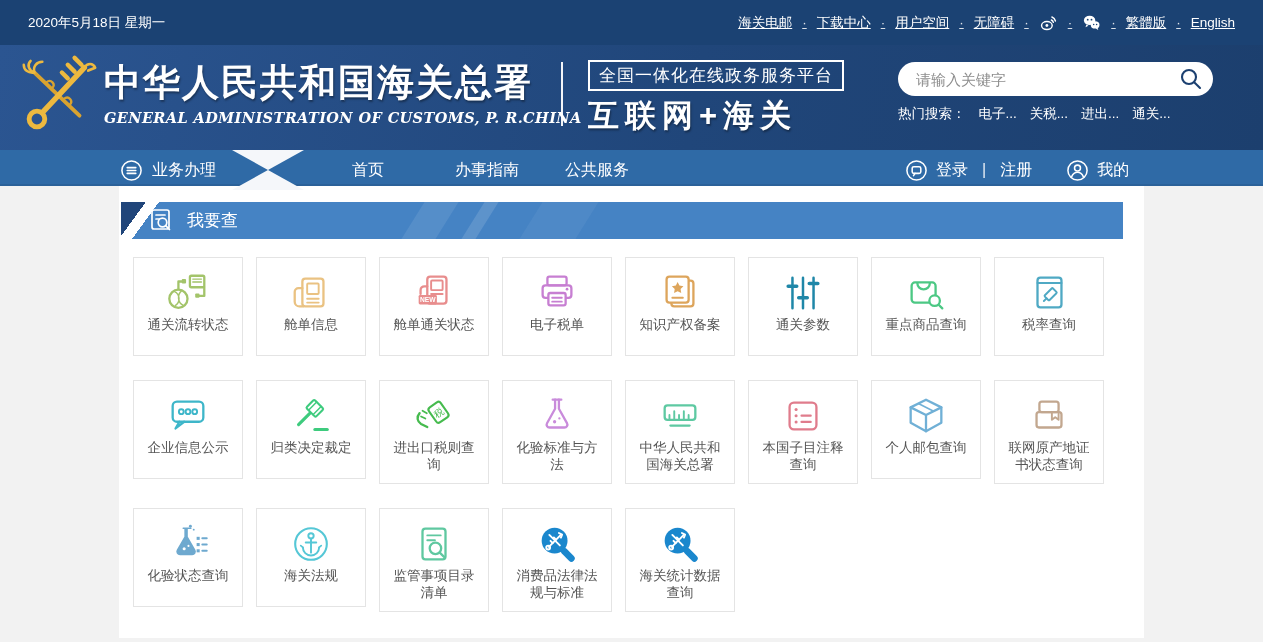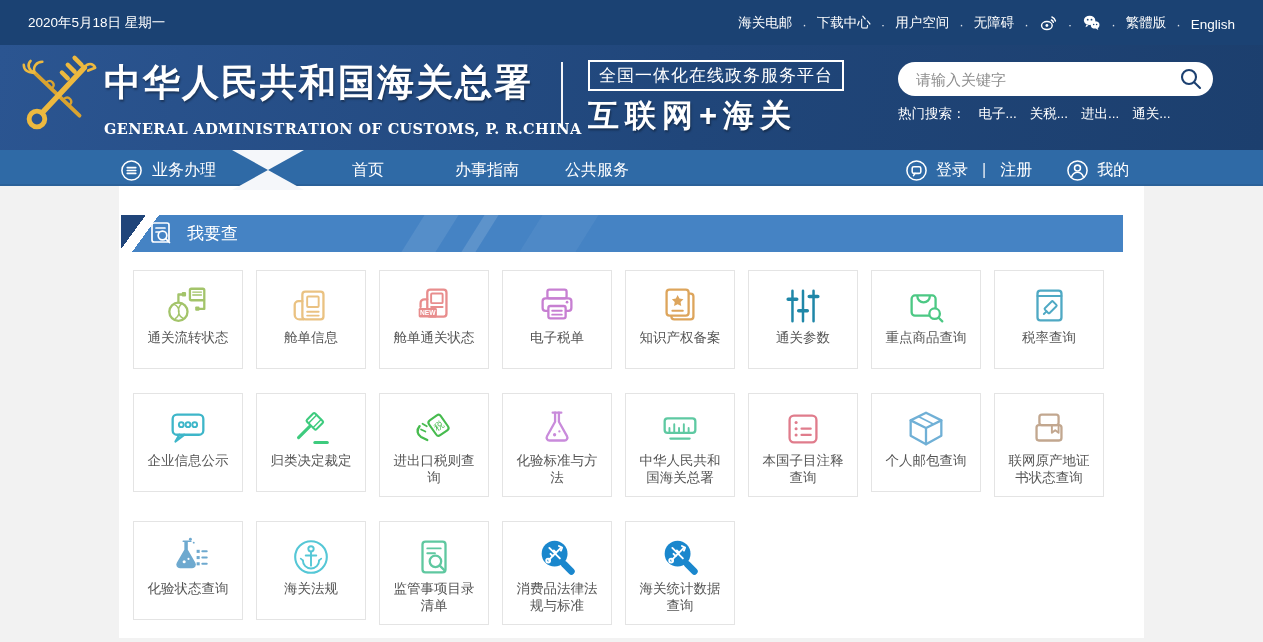--- a/index.html
+++ b/index.html
@@ -2,35 +2,35 @@
 <html><head>
 <meta charset="utf-8">
 <style>
   * { margin:0; padding:0; box-sizing:border-box; }
   html,body { width:1263px; height:642px; overflow:hidden; }
   body { background:#f2f2f2; font-family:"Liberation Sans", sans-serif; }
 
   
   .topbar { height:45px; background:#1b4273; color:#fff; display:flex;
             justify-content:space-between; align-items:center; padding:0 28px; font-size:13.5px; }
-  .topbar-right { display:flex; align-items:flex-end; }
+  .topbar-right { display:flex; align-items:center;text-decoration:underline; }
   .topbar-right a { color:#fff; text-decoration:none; cursor:pointer; }
   .sep-dot { margin:0 10px; opacity:.85; }
   .mini-icon { width:19px; height:19px; display:inline-block; vertical-align:middle; cursor:pointer; }
   .mini-icon svg { width:100%; height:100%; display:block; }
 
   
   .header { height:105px; position:relative; color:#fff;
             background:linear-gradient(100deg,#2b5591 0%, #20467a 55%, #1c3f6e 100%); }
   .logo { position:absolute; left:13px; top:8px; width:88px; height:88px; }
   .brand { position:absolute; left:104px; top:13px; }
   .brand-title { font-size:37px; font-weight:bold; letter-spacing:2px;
                  font-family:"DejaVu Serif", serif; text-shadow:1px 2px 2px rgba(0,0,0,.35); white-space:nowrap; }
-  .brand-sub { font-size:14.5px; font-weight:bold; margin-top:12px; letter-spacing:.4px;
-               font-family:"DejaVu Serif", serif; }
+  .brand-sub { font-size:14.5px; font-weight:bold; margin-top:1px; letter-spacing:.4px;
+               font-family:"DejaVu Serif", serif;font-style:italic; }
   .header-divider { position:absolute; left:561px; top:17px; width:2px; height:64px; background:rgba(255,255,255,.95); }
   .platform { position:absolute; left:588px; top:15px; }
   .platform-badge { display:inline-block; border:2px solid #fff; padding:2px 9px; font-size:17px; letter-spacing:1px; }
   .platform-name { font-size:31px; font-weight:bold; letter-spacing:6px; margin-top:4px;
                    text-shadow:1px 2px 2px rgba(0,0,0,.35); white-space:nowrap; }
   .search-area { position:absolute; left:898px; top:17px; width:315px; }
   .search-pill { height:34px; background:#fff; border-radius:17px; position:relative; display:flex; align-items:center; }
   .search-pill input { border:none; outline:none; background:transparent; width:100%;
                        padding:0 42px 0 18px; font-size:15px; color:#333; font-family:"Liberation Sans",sans-serif; }
   .search-pill input::placeholder { color:#8d8d8d; }
@@ -48,21 +48,21 @@
       border-left:36px solid transparent; border-right:36px solid transparent; }
   .bowtie::before { top:0; border-top:20px solid #f5f7fa; }
   .bowtie::after  { bottom:0; border-bottom:20px solid #f5f7fa; }
   .nav-link { position:absolute; top:0; height:40px; display:flex; align-items:center; cursor:pointer; }
   .nav-account { position:absolute; left:905px; top:0; height:40px; display:flex; align-items:center; gap:8px; }
   .nav-account .pipe { margin:0 6px; opacity:.9; }
   .nav-account span[data-interactable="true"] { cursor:pointer; }
 
   
   .content { height:452px; background:#f2f2f2; }
-  .panel { width:1025px; height:100%; margin:0 auto; background:#fff; padding-top:29px; }
+  .panel { width:1025px; height:100%; margin:0 auto; background:#fff; padding-top:16px; }
 
   .section-bar { position:relative; margin:0 21px 0 2px; height:37px; background:#4583c4;
                  display:flex; align-items:center; color:#fff; }
   .section-corner { position:absolute; left:0; top:0; width:46px; height:37px;
       background:linear-gradient(126deg, #20457a 34%, #ffffff 34% 52%, rgba(255,255,255,0) 52%); }
   .section-icon { margin-left:28px; width:26px; height:26px; position:relative; z-index:1; }
   .section-icon svg { width:100%; height:100%; display:block; }
   .section-title { margin-left:12px; font-size:17px; }
   .stripe { position:absolute; top:0; bottom:0; transform:skewX(-32deg); background:rgba(255,255,255,.09); }
   .stripe.s1 { left:292px; width:34px; }

